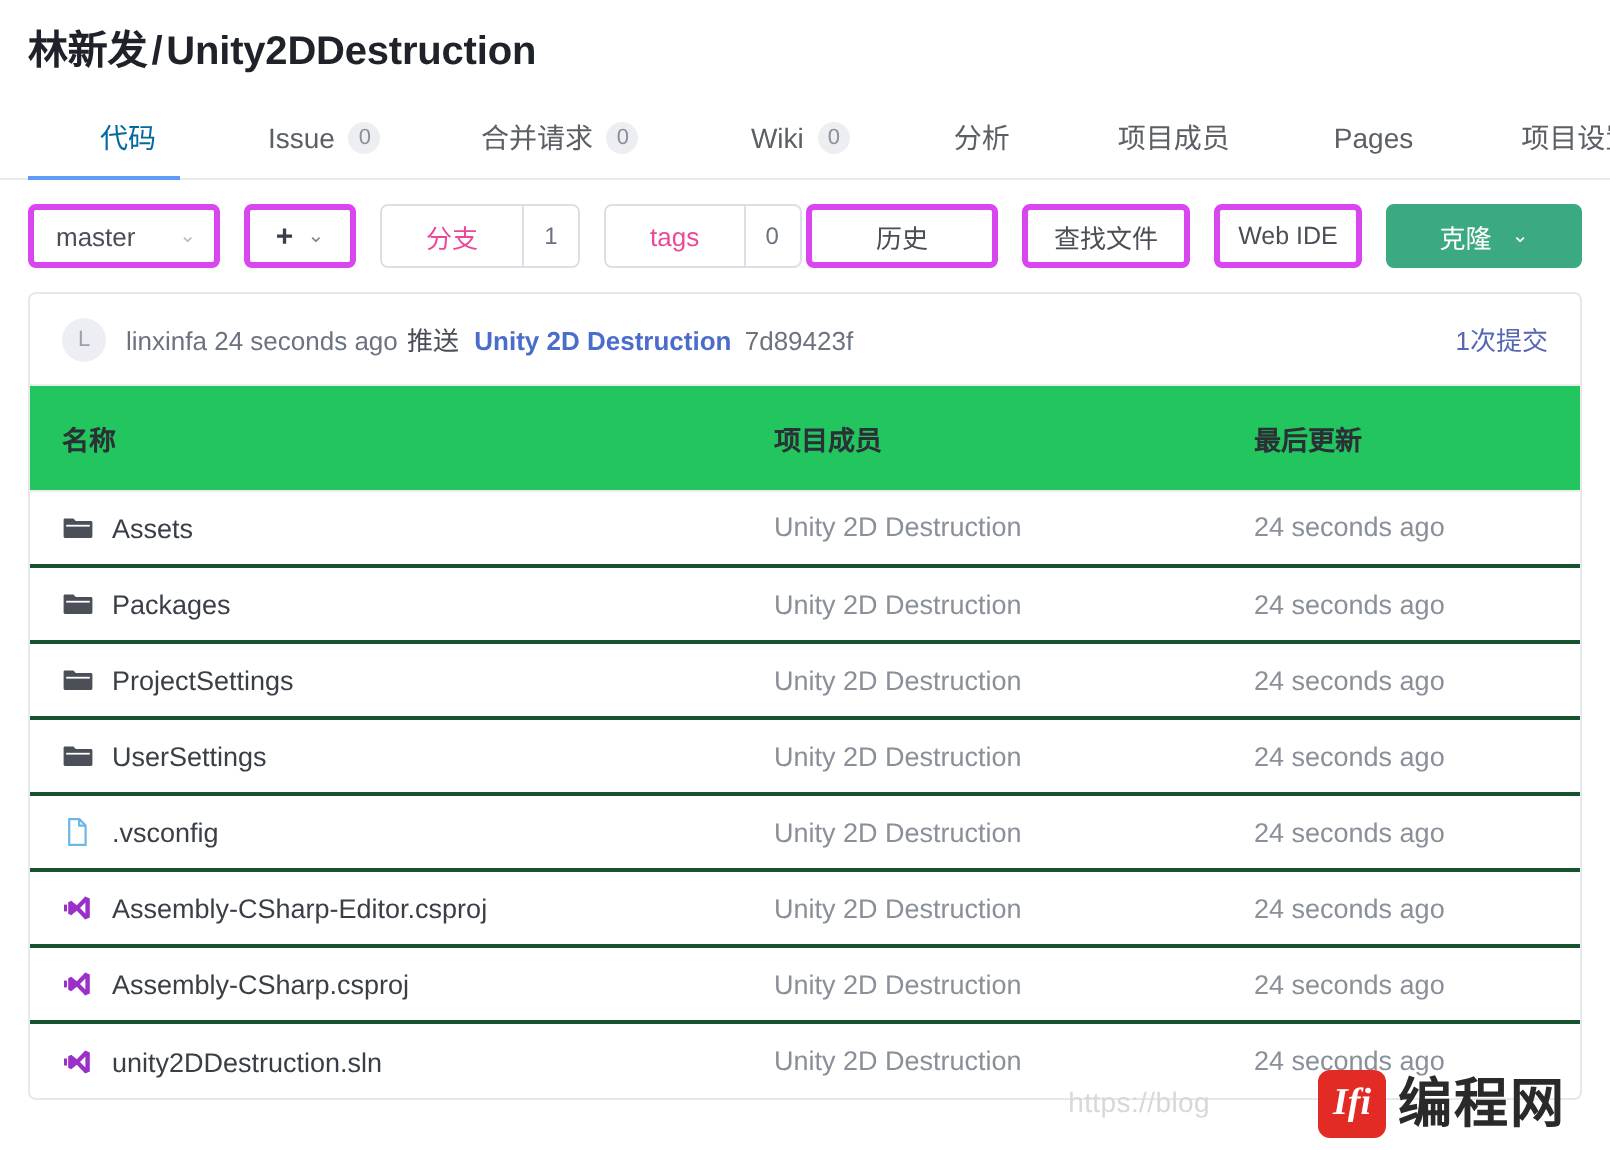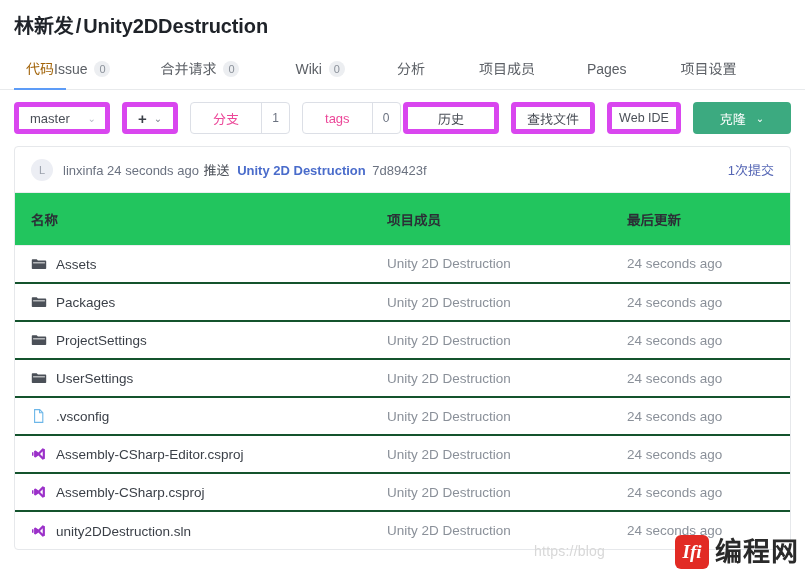--- a/index.html
+++ b/index.html
@@ -50,21 +50,21 @@
     align-items: center;
     gap: 7px;
     font-size: 14px;
     color: #5c6066;
     cursor: pointer;
     position: relative;
     white-space: nowrap;
   }
   .tab + .tab { margin-left: 0; }
   .tab-label { line-height: 1; }
-  .tab.active .tab-label { color: #a16207; }
+  .tab.active .tab-label { color: #0369a1; margin-left: 24px; }
   .tab.active::after {
     content: "";
     position: absolute;
     left: -12px;
     right: -12px;
     bottom: -1px;
     height: 2px;
     background: #5d9cf7;
   }
   .tab-badge {
@@ -87,21 +87,21 @@
     align-items: center;
     height: 56px;
     padding: 0 14px;
     gap: 0;
   }
   .btn {
     display: inline-flex;
     align-items: center;
     justify-content: center;
     height: 32px;
-    border: 5px solid #d946ef;
+    border: 3px solid #d946ef;
     border-radius: 4px;
     background: #fff;
     color: #4a4f57;
     font-size: 13px;
     font-family: inherit;
     cursor: pointer;
     white-space: nowrap;
     padding: 0 12px;
   }
 
@@ -244,21 +244,21 @@
     display: inline-block;
     width: 16px; height: 16px;
     margin-right: 9px;
     vertical-align: -3px;
   }
   .ficon svg { display: block; width: 16px; height: 16px; }
 
   
   .watermark {
     position: absolute;
-    right: 6px;
+    right: 22px;
     bottom: 6px;
     display: flex;
     align-items: center;
     gap: 6px;
     pointer-events: none;
   }
   .wm-url {
     position: absolute;
     right: 200px;
     bottom: 16px;
@@ -295,21 +295,21 @@
 <div class="repo-header">
   <div class="repo-title">
     <span class="owner">林新发</span><span class="sep">/</span><span class="name">Unity2DDestruction</span>
   </div>
 </div>
 
 <nav class="tabs" id="tabs-root">
     <div class="tab active">
       <span class="tab-label">代码</span>
     </div>
-    <div class="tab" style="">
+    <div class="tab" style="margin-left: 56px;">
       <span class="tab-label">Issue</span>
       <span class="tab-badge">0</span>
     </div>
     <div class="tab" style="margin-left: 50px;">
       <span class="tab-label">合并请求</span>
       <span class="tab-badge">0</span>
     </div>
     <div class="tab" style="margin-left: 56px;">
       <span class="tab-label">Wiki</span>
       <span class="tab-badge">0</span>

